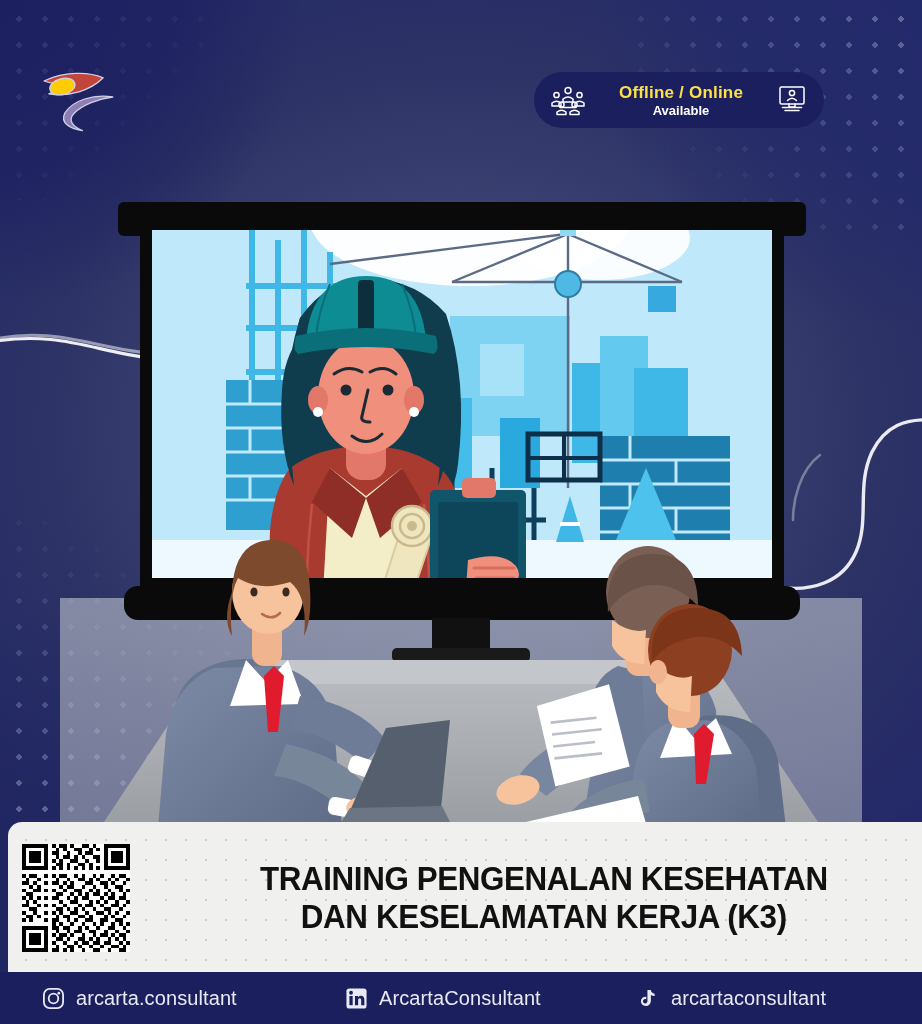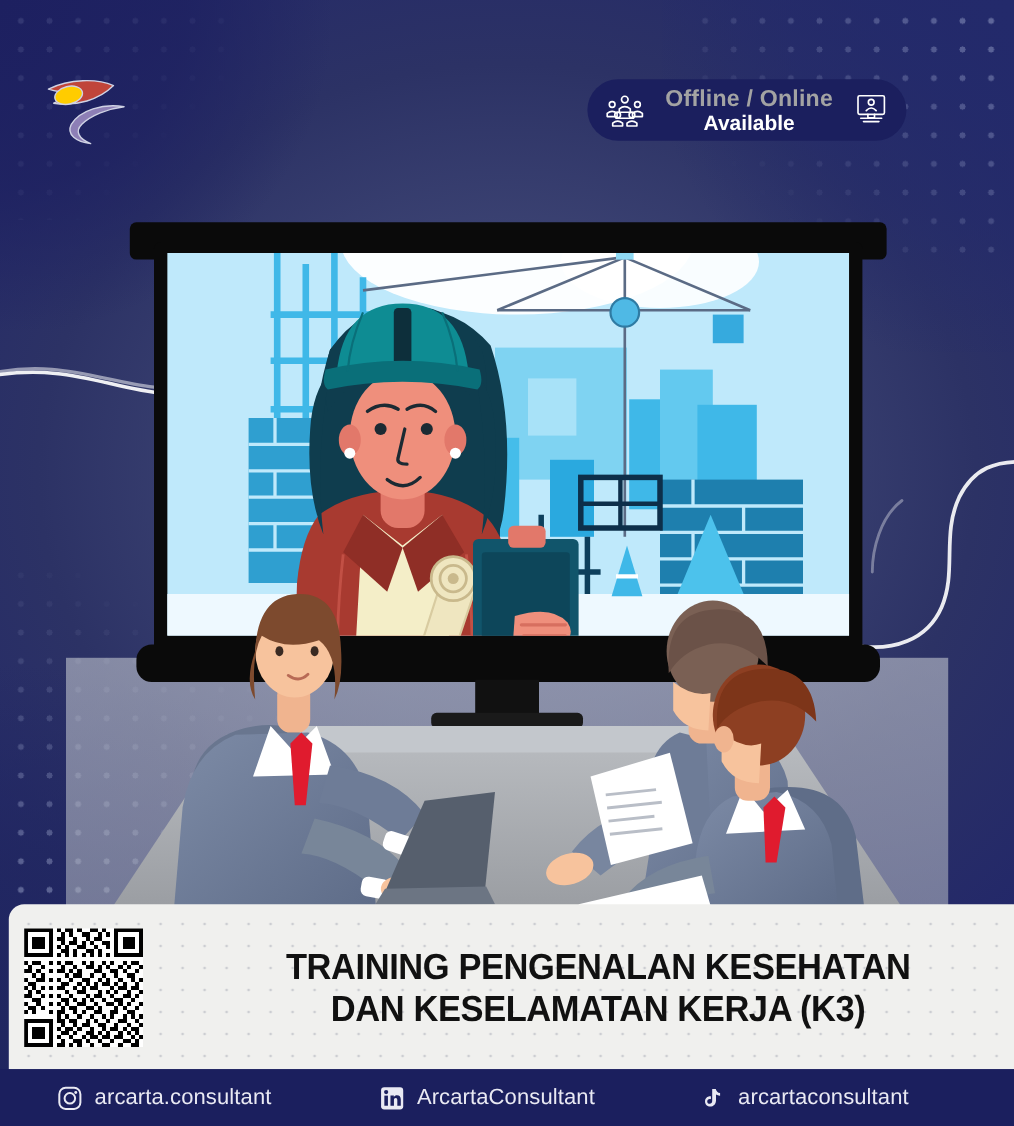--- a/index.html
+++ b/index.html
@@ -58,25 +58,25 @@
   .badge{
     position:absolute;left:534px;top:72px;
     width:290px;height:56px;
     background:#1b1f5e;border-radius:28px;
     display:flex;align-items:center;gap:8px;
     padding:0 16px;box-sizing:border-box;
   }
   .badge-ico{flex:0 0 auto;display:block;}
   .badge-text{flex:1 1 auto;text-align:center;line-height:1;}
   .badge-main{
-    color:#a3a3a3;font-size:21px;font-weight:bold;letter-spacing:.2px;
+    color:#fde047;font-size:17px;font-weight:bold;letter-spacing:.2px;
     display:block;white-space:nowrap;
   }
   .badge-sub{
-    color:#ffffff;font-size:19px;font-weight:bold;
+    color:#ffffff;font-size:13px;font-weight:bold;
     display:block;margin-top:3px;white-space:nowrap;
   }
 
   
   .illus{position:absolute;left:0;top:168px;width:922px;height:660px;}
 
   
   .card{
     position:absolute;left:8px;top:822px;width:906px;height:150px;
     background:#f0f0ee;border-radius:14px 14px 0 0;
@@ -108,21 +108,21 @@
   
   .footer{
     position:absolute;left:0;top:972px;width:922px;height:52px;
     background:#1b1f5e;
     display:flex;align-items:center;
   }
   .social{
     display:flex;align-items:center;gap:11px;
     color:#e9e9f3;font-size:20px;letter-spacing:.1px;white-space:nowrap;
   }
-  .social.ig{position:absolute;left:52px;}
+  .social.ig{position:absolute;left:42px;}
   .social.li{position:absolute;left:345px;}
   .social.tt{position:absolute;left:637px;}
   .social .handle{display:block;}
 </style>
 </head>
 <body>
 
 <div class="poster">
 
   <div class="bg-base"></div>

